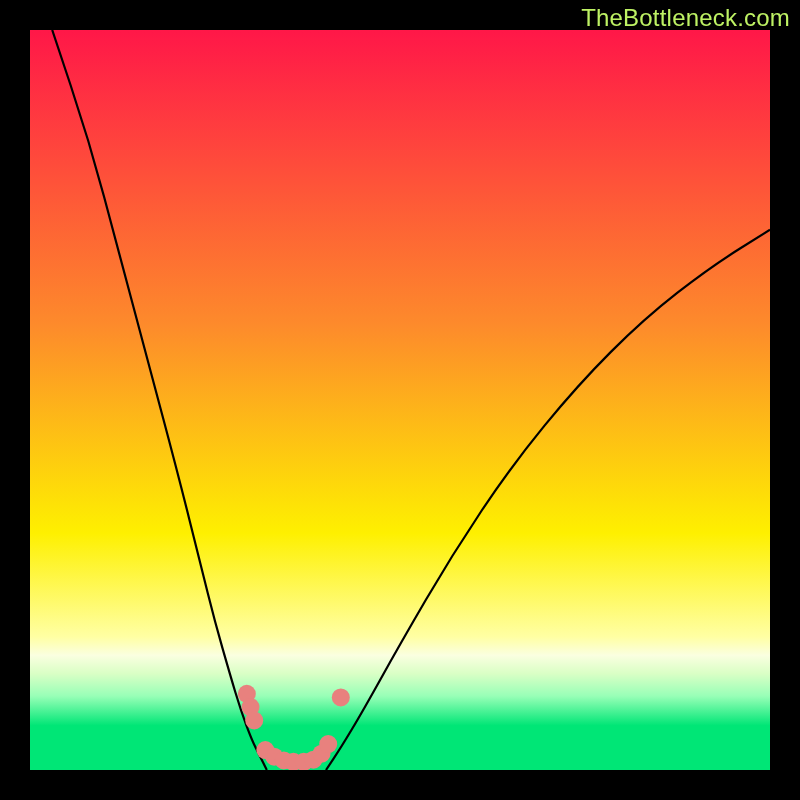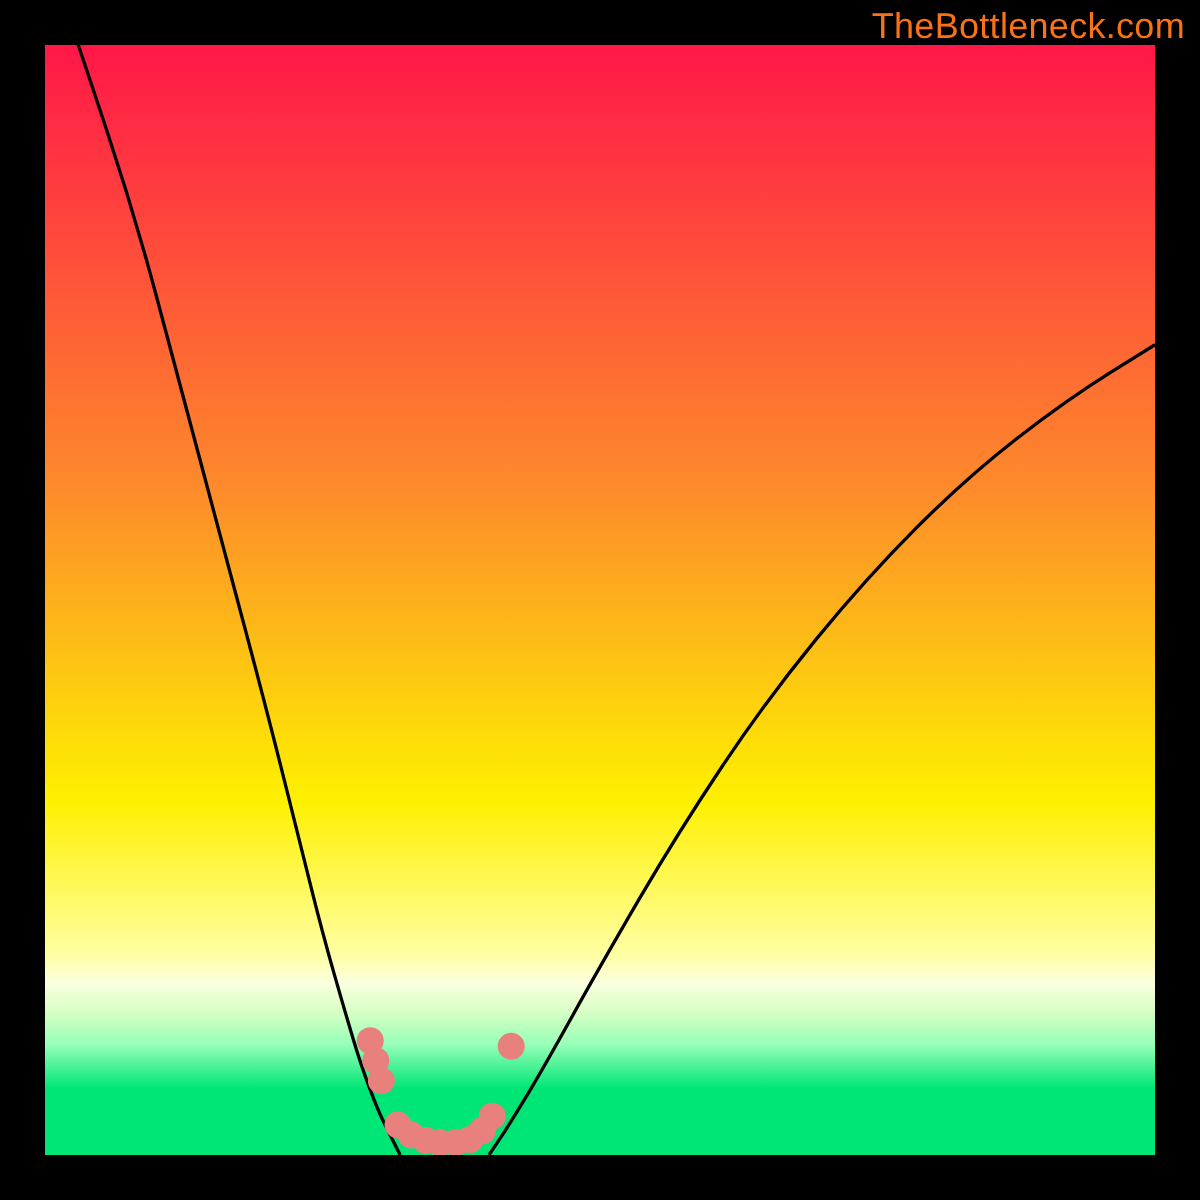--- a/index.html
+++ b/index.html
@@ -32,21 +32,21 @@
   }
   .curve {
     position: absolute;
     left: 0; top: 0;
     width: 740px; height: 740px;
   }
   .watermark {
     position: absolute;
     top: 4px;
     right: 10px;
-    color: #f97316;
+    color: #bef264;
     font-size: 24px;
     font-weight: 400;
     letter-spacing: 0.2px;
     user-select: none;
   }
 </style>
 </head>
 <body>
 
 <div class="frame">

